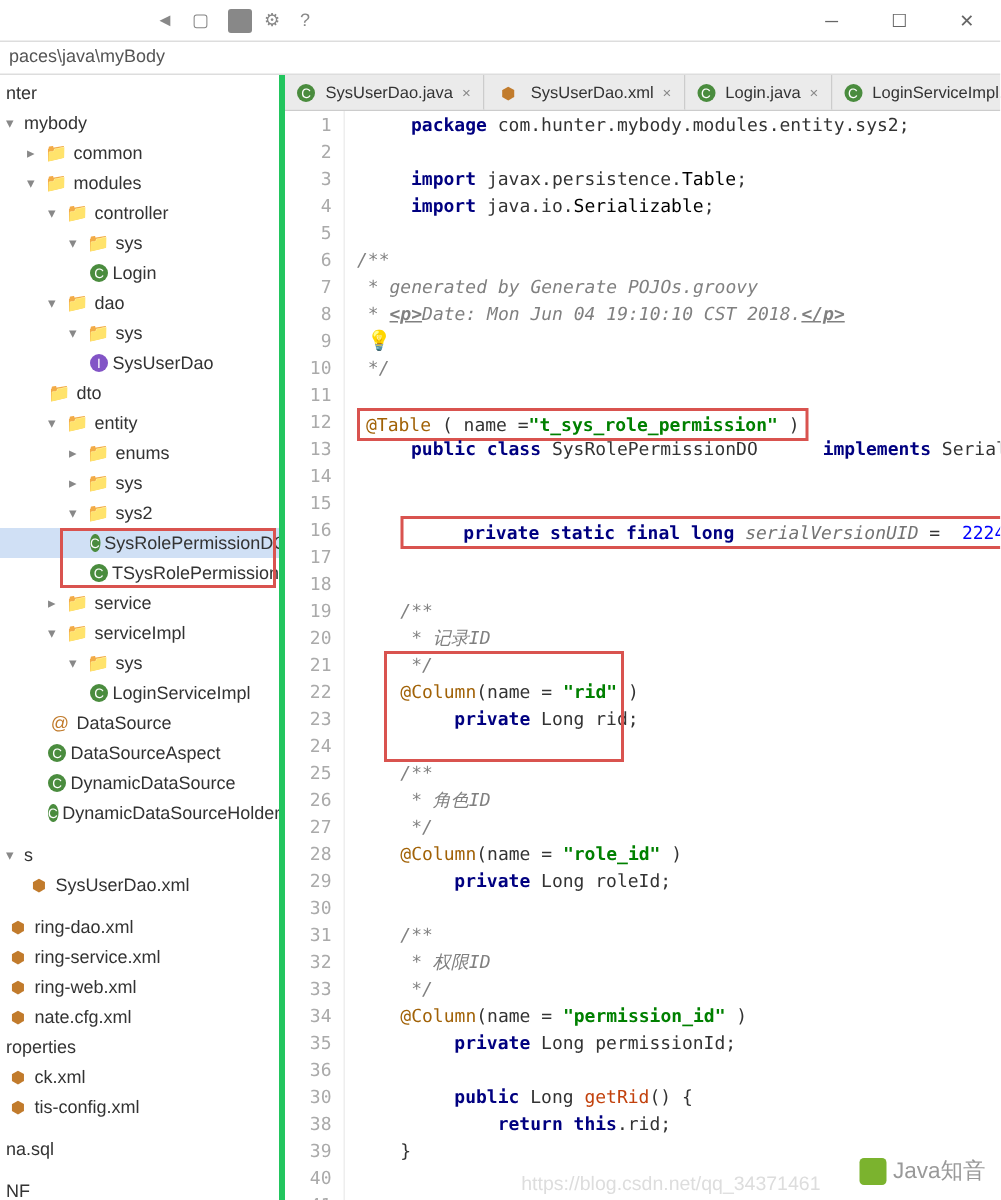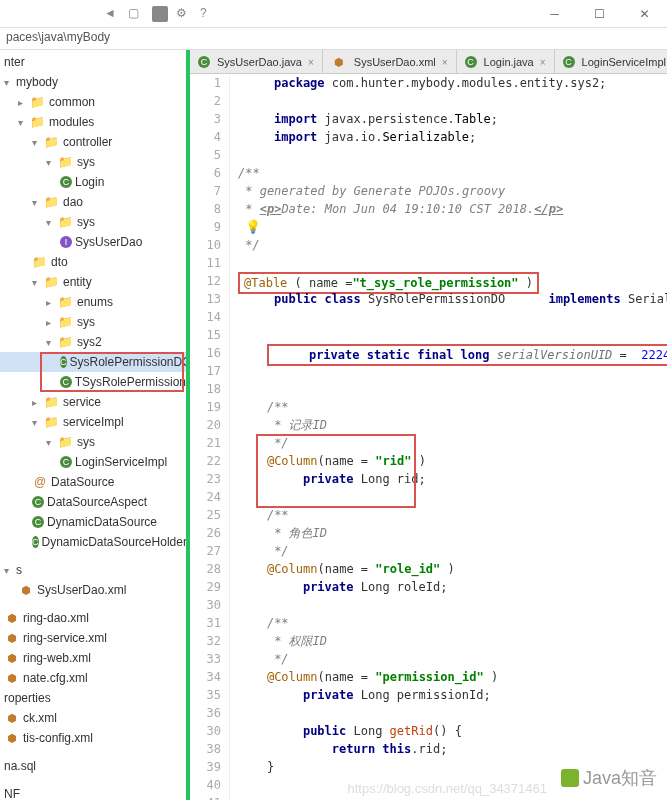--- a/index.html
+++ b/index.html
@@ -55,21 +55,21 @@
     .num { color: #0000ff; }
     .cls { color: #000; }
     .field { color: #737373; font-style: italic; }
     .method { color: #c2410c; }
     
     .bulb { color: #f0a030; font-size: 13px; }
     
     .red-box-code { border: 2px solid #d9534f; display: inline-block; padding: 0 4px; }
     .red-box-abs { position: absolute; border: 2px solid #d9534f; pointer-events: none; }
     
-    .watermark { position: absolute; right: 10px; bottom: 10px; font-size: 18px; color: #999; display: flex; align-items: center; gap: 4px; }
+    .watermark { position: absolute; right: 10px; bottom: 10px; font-size: 15px; color: #999; display: flex; align-items: center; gap: 4px; }
     .wechat-icon { width: 18px; height: 18px; background: #7bb32e; border-radius: 3px; }
     .footer-text { position: absolute; bottom: 4px; right: 120px; font-size: 13px; color: #ddd; }
   </style>
 </head>
 <body>
 
 <div class="window-controls">
   <div class="win-btn">─</div>
   <div class="win-btn">☐</div>
   <div class="win-btn">✕</div>

